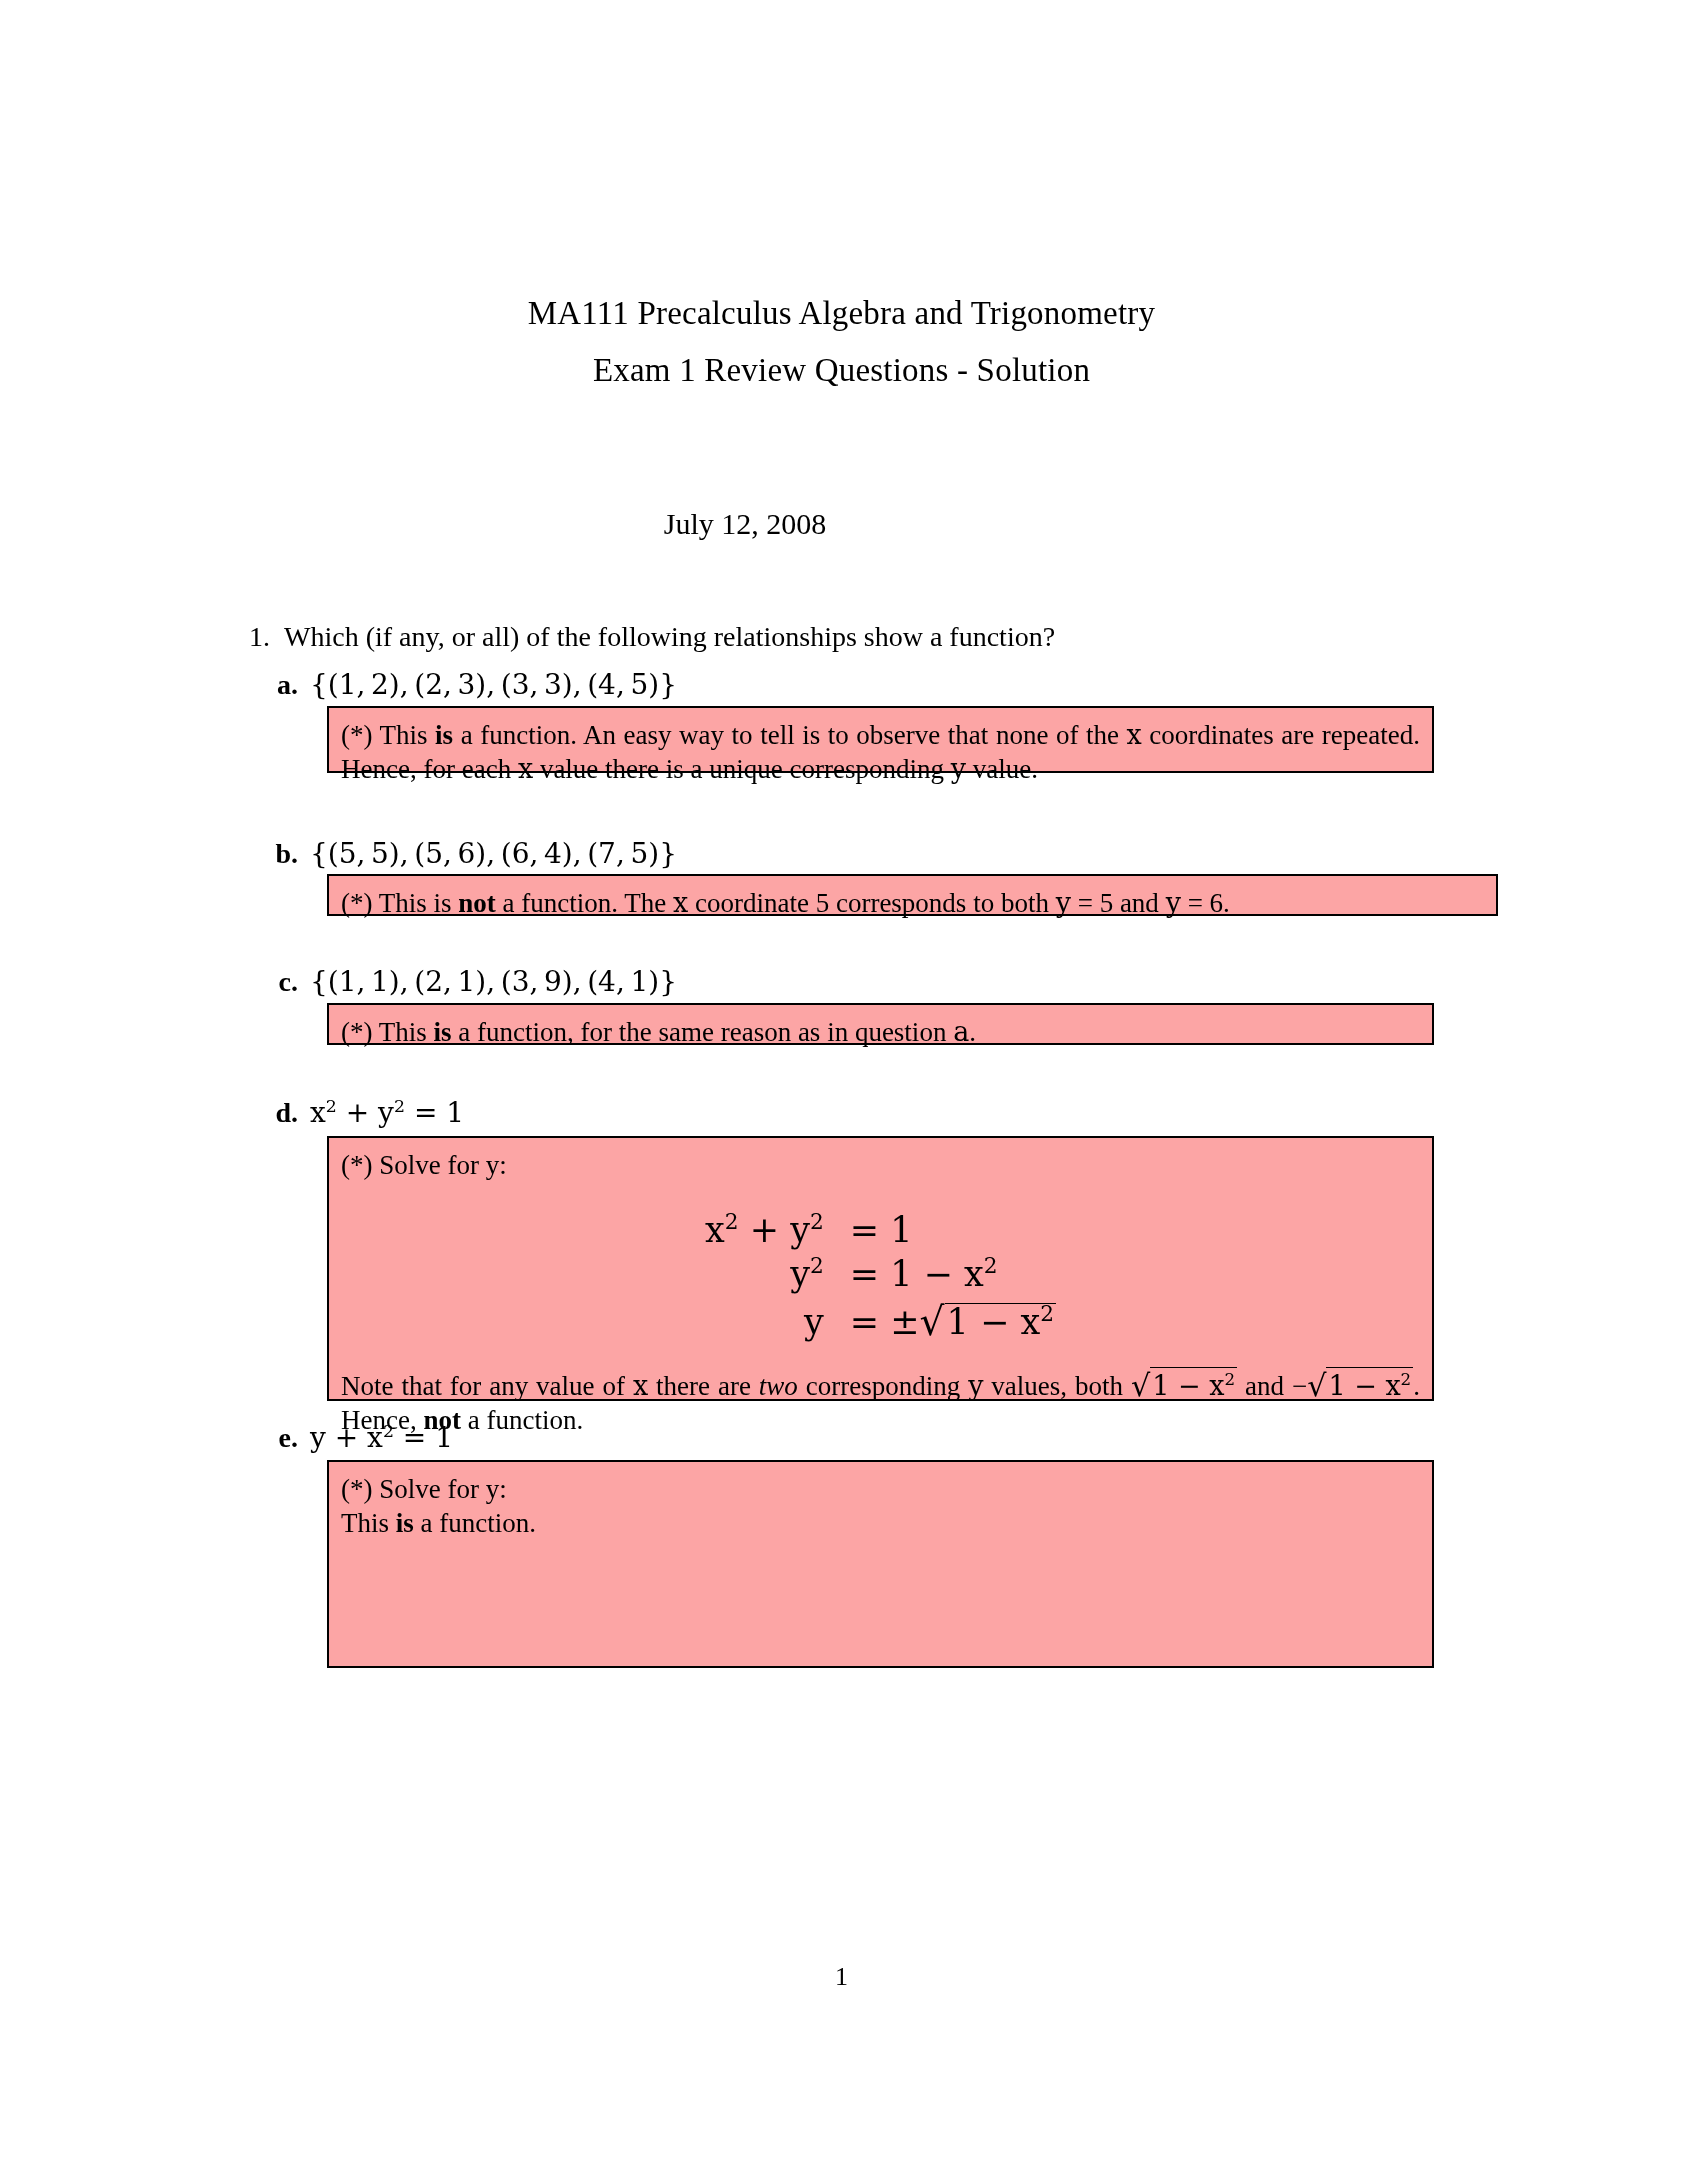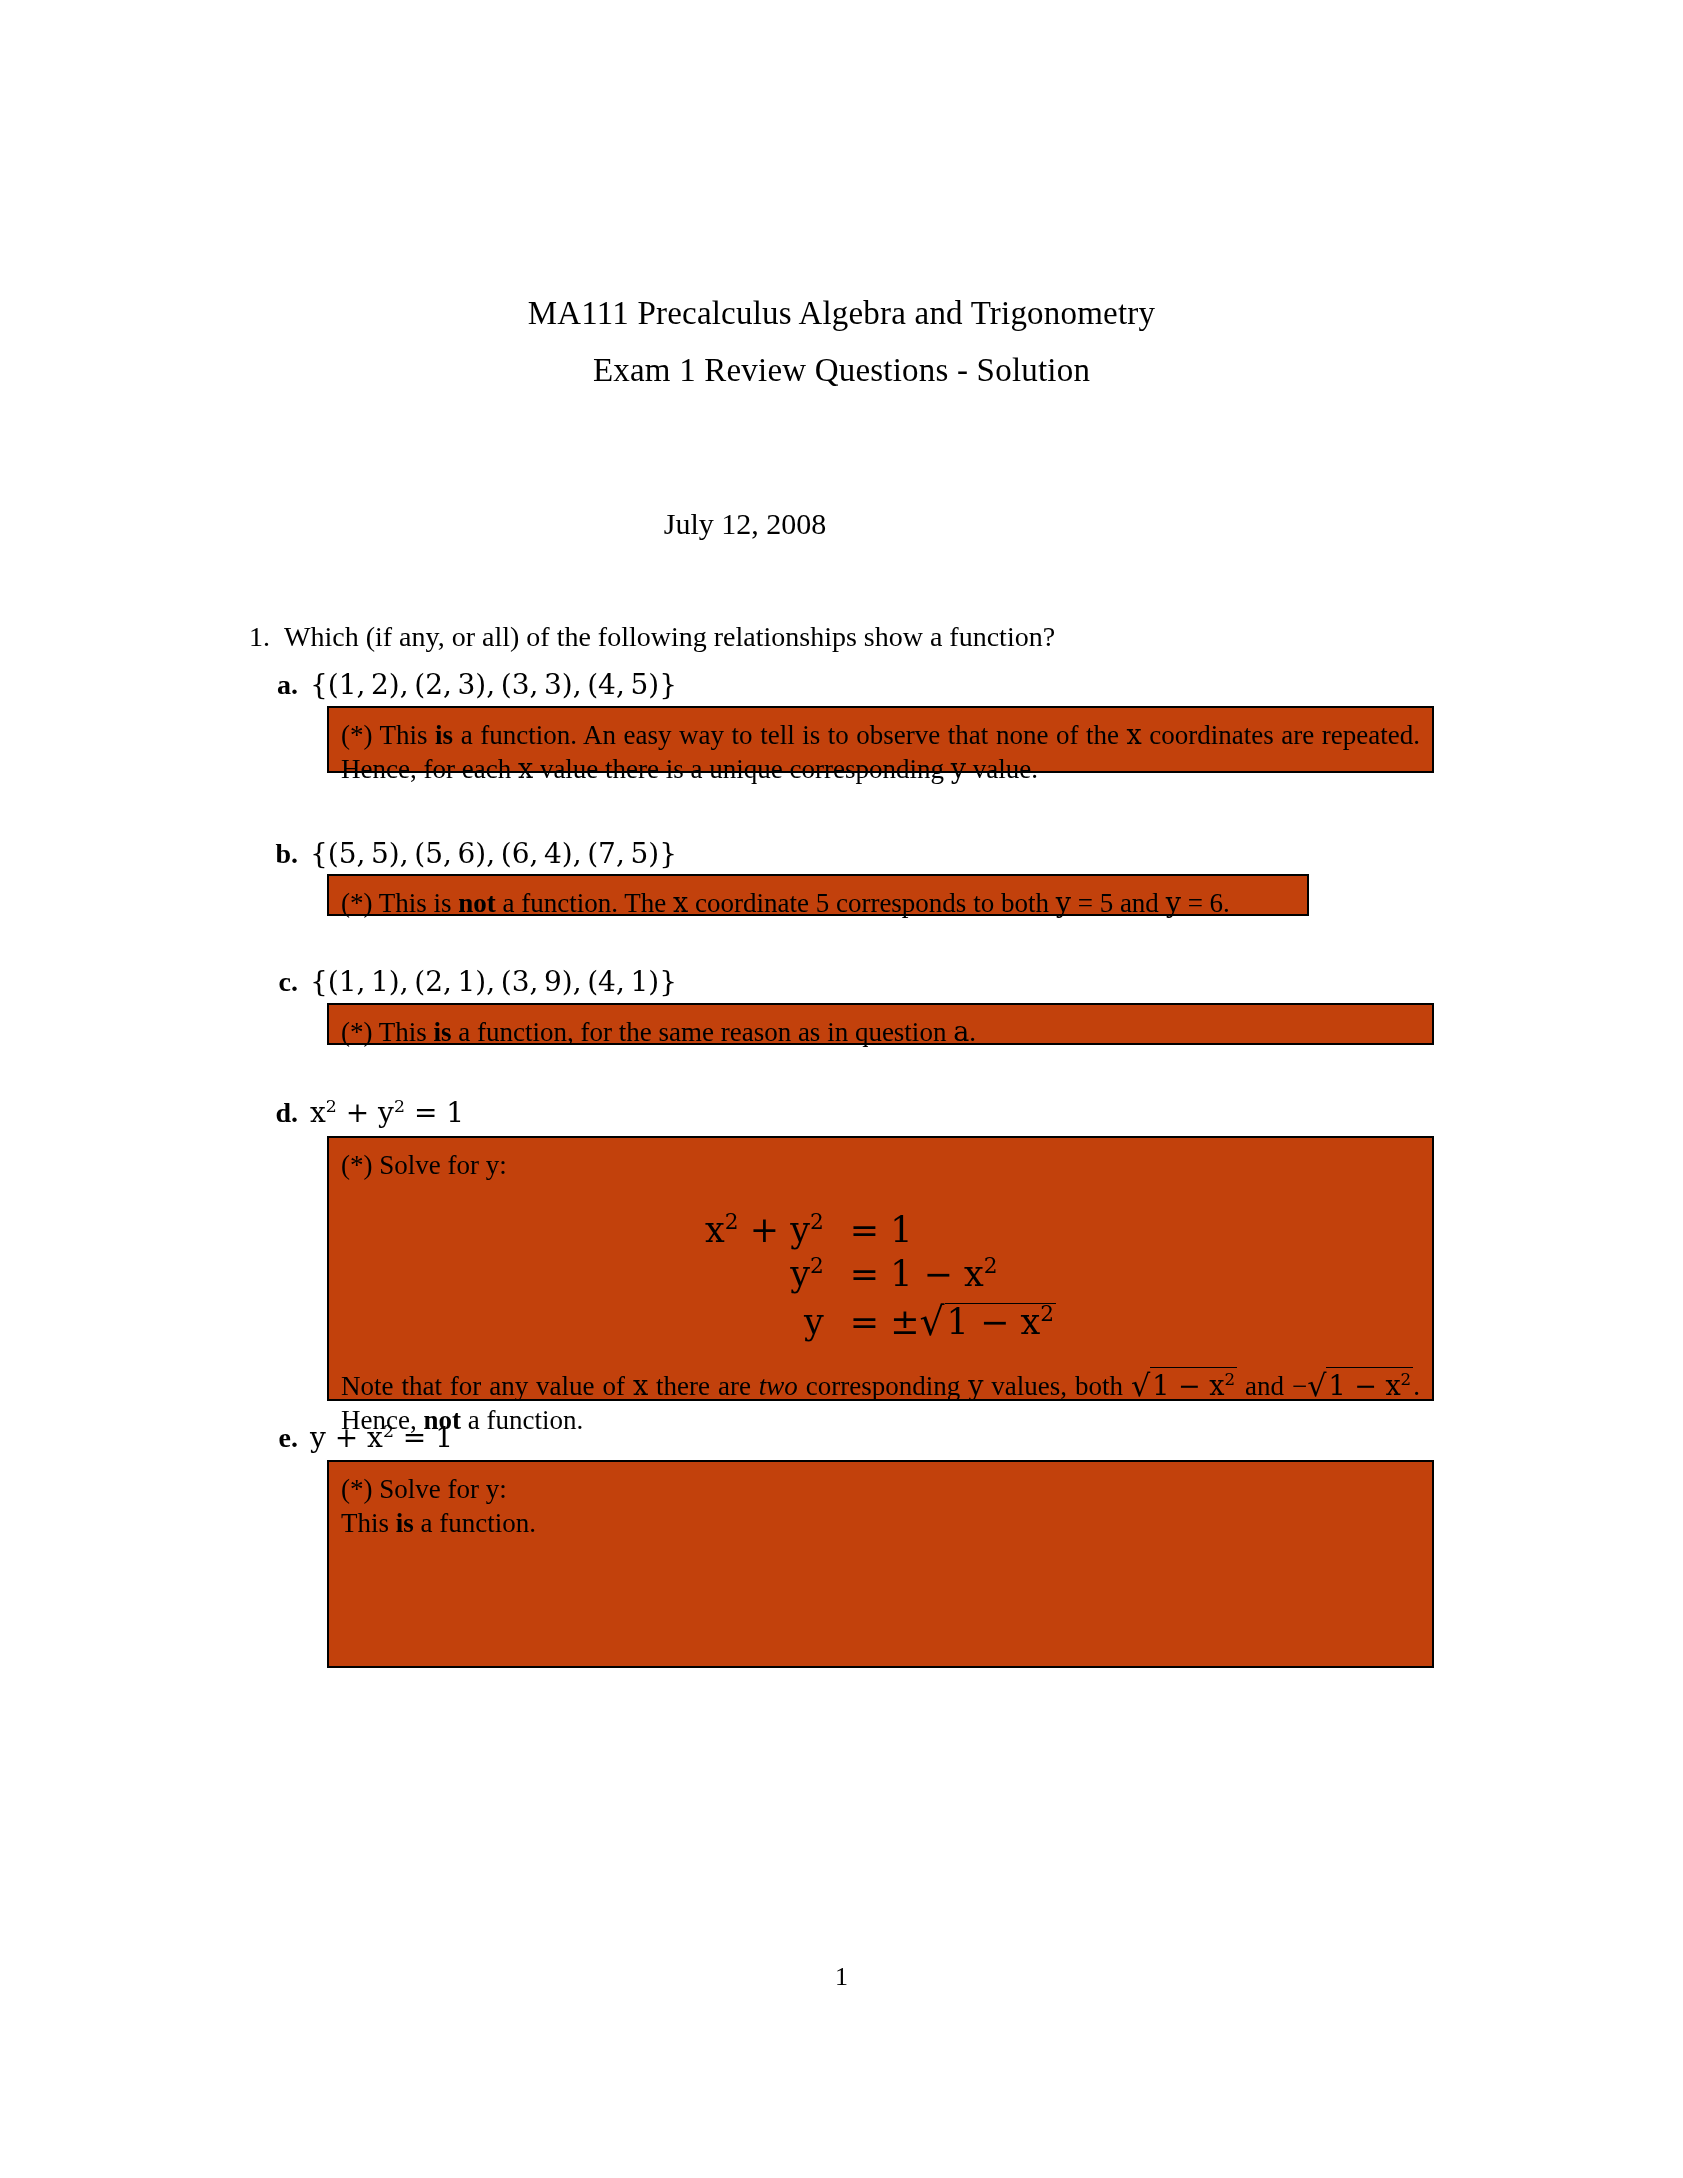--- a/index.html
+++ b/index.html
@@ -84,21 +84,21 @@
     padding-right: 12px;
   }
   .item-expr { flex: 1 1 auto; }
 
   
   .answer-box {
     position: absolute;
     left: 327px;
     border: 2px solid #000000;
     box-sizing: border-box;
-    background: #c2410c;
+    background: #fca5a5;
     padding: 10px 12px 12px 12px;
     font-size: 27px;
     line-height: 34px;
   }
   .answer-box p {
     margin: 0;
     text-align: justify;
     text-justify: inter-word;
   }
   .answer-box p.noj { text-align: left; }
@@ -190,21 +190,21 @@
   <div class="answer-box" style="top:706px; width:1107px; height:67px;">
     <p>(*) This <b>is</b> a function. An easy way to tell is to observe that none of the <span class="mvar">x</span> coordinates are repeated. Hence, for each <span class="mvar">x</span> value there is a unique corresponding <span class="mvar">y</span> value.</p>
   </div>
 
   <div class="item" style="top:837px;">
     <div class="item-head">
       <span class="item-letter">b.</span>
       <span class="item-expr math">{(5, 5), (5, 6), (6, 4), (7, 5)}</span>
     </div>
   </div>
-  <div class="answer-box" style="top:874px; width:982px; height:42px;">
+  <div class="answer-box" style="top:874px; width:1171px; height:42px;">
     <p class="noj">(*) This is <b>not</b> a function. The <span class="mvar">x</span> coordinate 5 corresponds to both <span class="mvar">y</span> = 5 and <span class="mvar">y</span> = 6.</p>
   </div>
 
   <div class="item" style="top:965px;">
     <div class="item-head">
       <span class="item-letter">c.</span>
       <span class="item-expr math">{(1, 1), (2, 1), (3, 9), (4, 1)}</span>
     </div>
   </div>
   <div class="answer-box" style="top:1003px; width:1107px; height:42px;">

